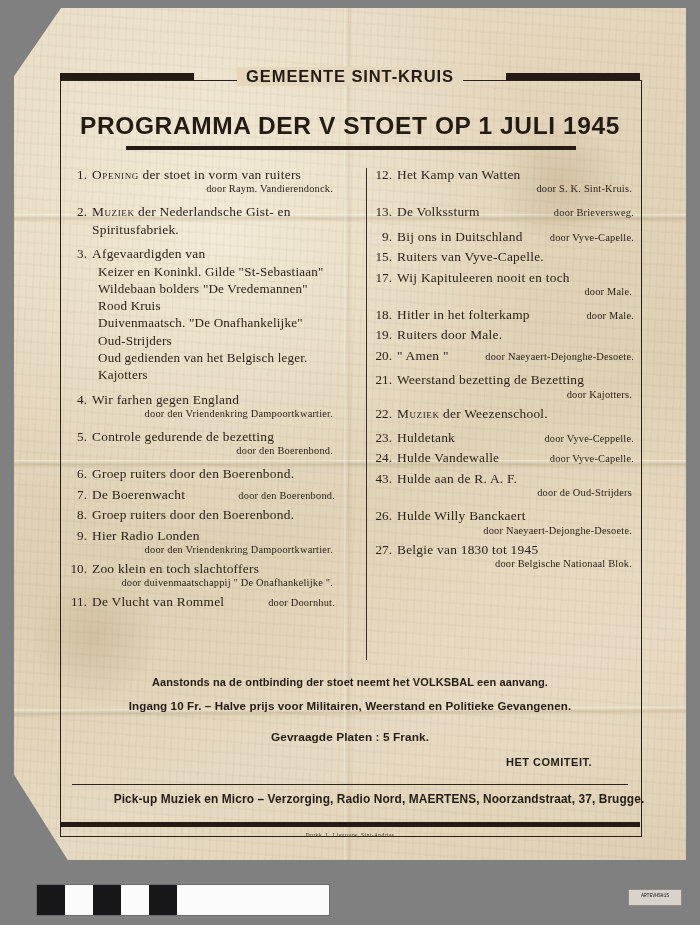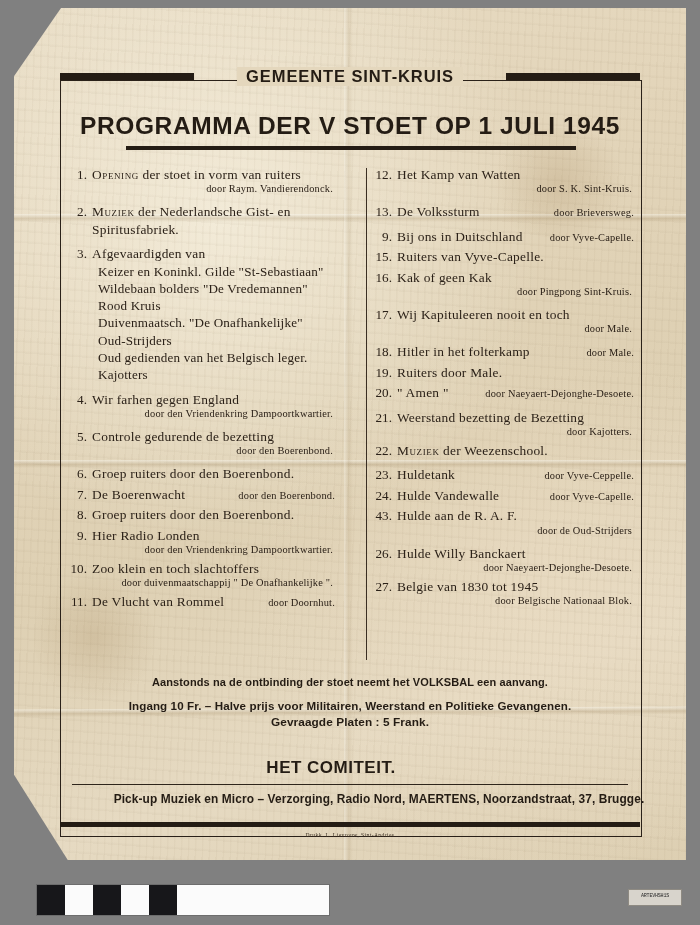--- a/index.html
+++ b/index.html
@@ -214,28 +214,28 @@
   .an2 {
     font-size: 11.6px;
     font-weight: bold;
     margin-top: 11px;
     letter-spacing: 0.1px;
     white-space: nowrap;
   }
   .an3 {
     font-size: 11.8px;
     font-weight: bold;
-    margin-top: 3px;
+    margin-top: 18px;
     letter-spacing: 0.1px;
   }
   .an4 {
-    font-size: 17px;
-    font-weight: bold;
-    margin-top: 29px;
-    text-align: center;
+    font-size: 11px;
+    font-weight: bold;
+    margin-top: 12px;
+    text-align: right;
     padding-right: 38px;
     letter-spacing: 0.5px;
   }
 
   .sep {
     position: absolute;
     left: 58px;
     top: 776px;
     width: 556px;
     height: 1.3px;
@@ -445,27 +445,20 @@
             </div>
           </div>
         </div>
         <div class="item">
           <div class="num">15.</div>
           <div class="body">
             <div class="ttl">Ruiters van Vyve-Capelle.</div>
           </div>
         </div>
         <div class="item gap">
-          <div class="num">16.</div>
-          <div class="body">
-            <div class="ttl">Kak of geen Kak</div>
-            <div class="by tight">door Pingpong Sint-Kruis.</div>
-          </div>
-        </div>
-        <div class="item gap">
           <div class="num">17.</div>
           <div class="body">
             <div class="ttl">Wij Kapituleeren nooit en toch</div>
             <div class="by tight">door Male.</div>
           </div>
         </div>
         <div class="item">
           <div class="num">18.</div>
           <div class="body">
             <div class="inline-row">

